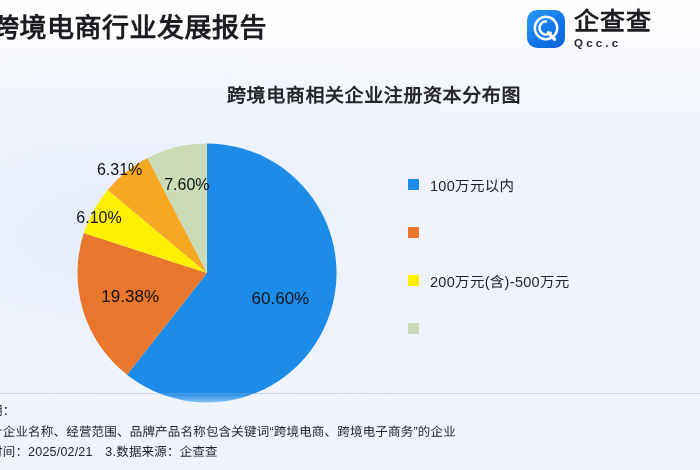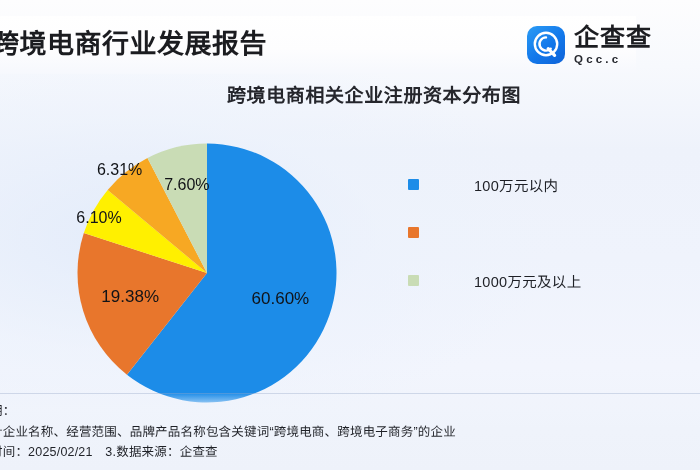--- a/index.html
+++ b/index.html
@@ -41,21 +41,21 @@
                   rgba(226,235,250,0.85) 0%,
                   rgba(236,242,252,0.55) 45%,
                   rgba(243,246,253,0.0) 78%);
     pointer-events: none;
   }
 
   
   .header {
     position: absolute;
     left: 0;
-    top: 16px;
+    top: 0;
     width: 636px;
     height: 58px;
     background: linear-gradient(180deg, #ffffff 0%, #fdfdfe 58%, #f6f8fd 100%);
   }
 
   .header-title {
     position: absolute;
     left: -8px;
     top: 8px;
     font-size: 27px;
@@ -144,21 +144,20 @@
   .legend {
     position: absolute;
     left: 408px;
     top: 160px;
     width: 270px;
   }
   .legend-item {
     display: flex;
     align-items: center;
     height: 48px;
-    gap: 44px;
   }
   .legend-swatch {
     width: 11px;
     height: 11px;
     border-radius: 1px;
     flex: 0 0 auto;
     margin-right: 11px;
   }
   .legend-label {
     font-size: 14.5px;
@@ -242,22 +241,25 @@
 
   <div class="legend" id="legend">
       <div class="legend-item">
         <span class="legend-swatch" style="background: rgb(28, 140, 232);"></span>
         <span class="legend-label">100万元以内</span>
       </div>
       <div class="legend-item">
         <span class="legend-swatch" style="background: rgb(232, 118, 44);"></span>
       </div>
       <div class="legend-item">
+        <span class="legend-swatch" style="background: rgb(255, 240, 0);"></span>
+        <span class="legend-label">200万元(含)-500万元</span>
+      </div>
+      <div class="legend-item">
         <span class="legend-swatch" style="background: rgb(201, 220, 181);"></span>
-        <span class="legend-label">1000万元及以上</span>
       </div>
     </div>
 
   <div class="footer">
     <div class="footer-divider"></div>
     <div class="footer-line note">明：</div>
     <div class="footer-line">计企业名称、经营范围、品牌产品名称包含关键词“跨境电商、跨境电子商务”的企业</div>
     <div class="footer-line">时间：2025/02/21　3.数据来源：企查查</div>
   </div>
 

